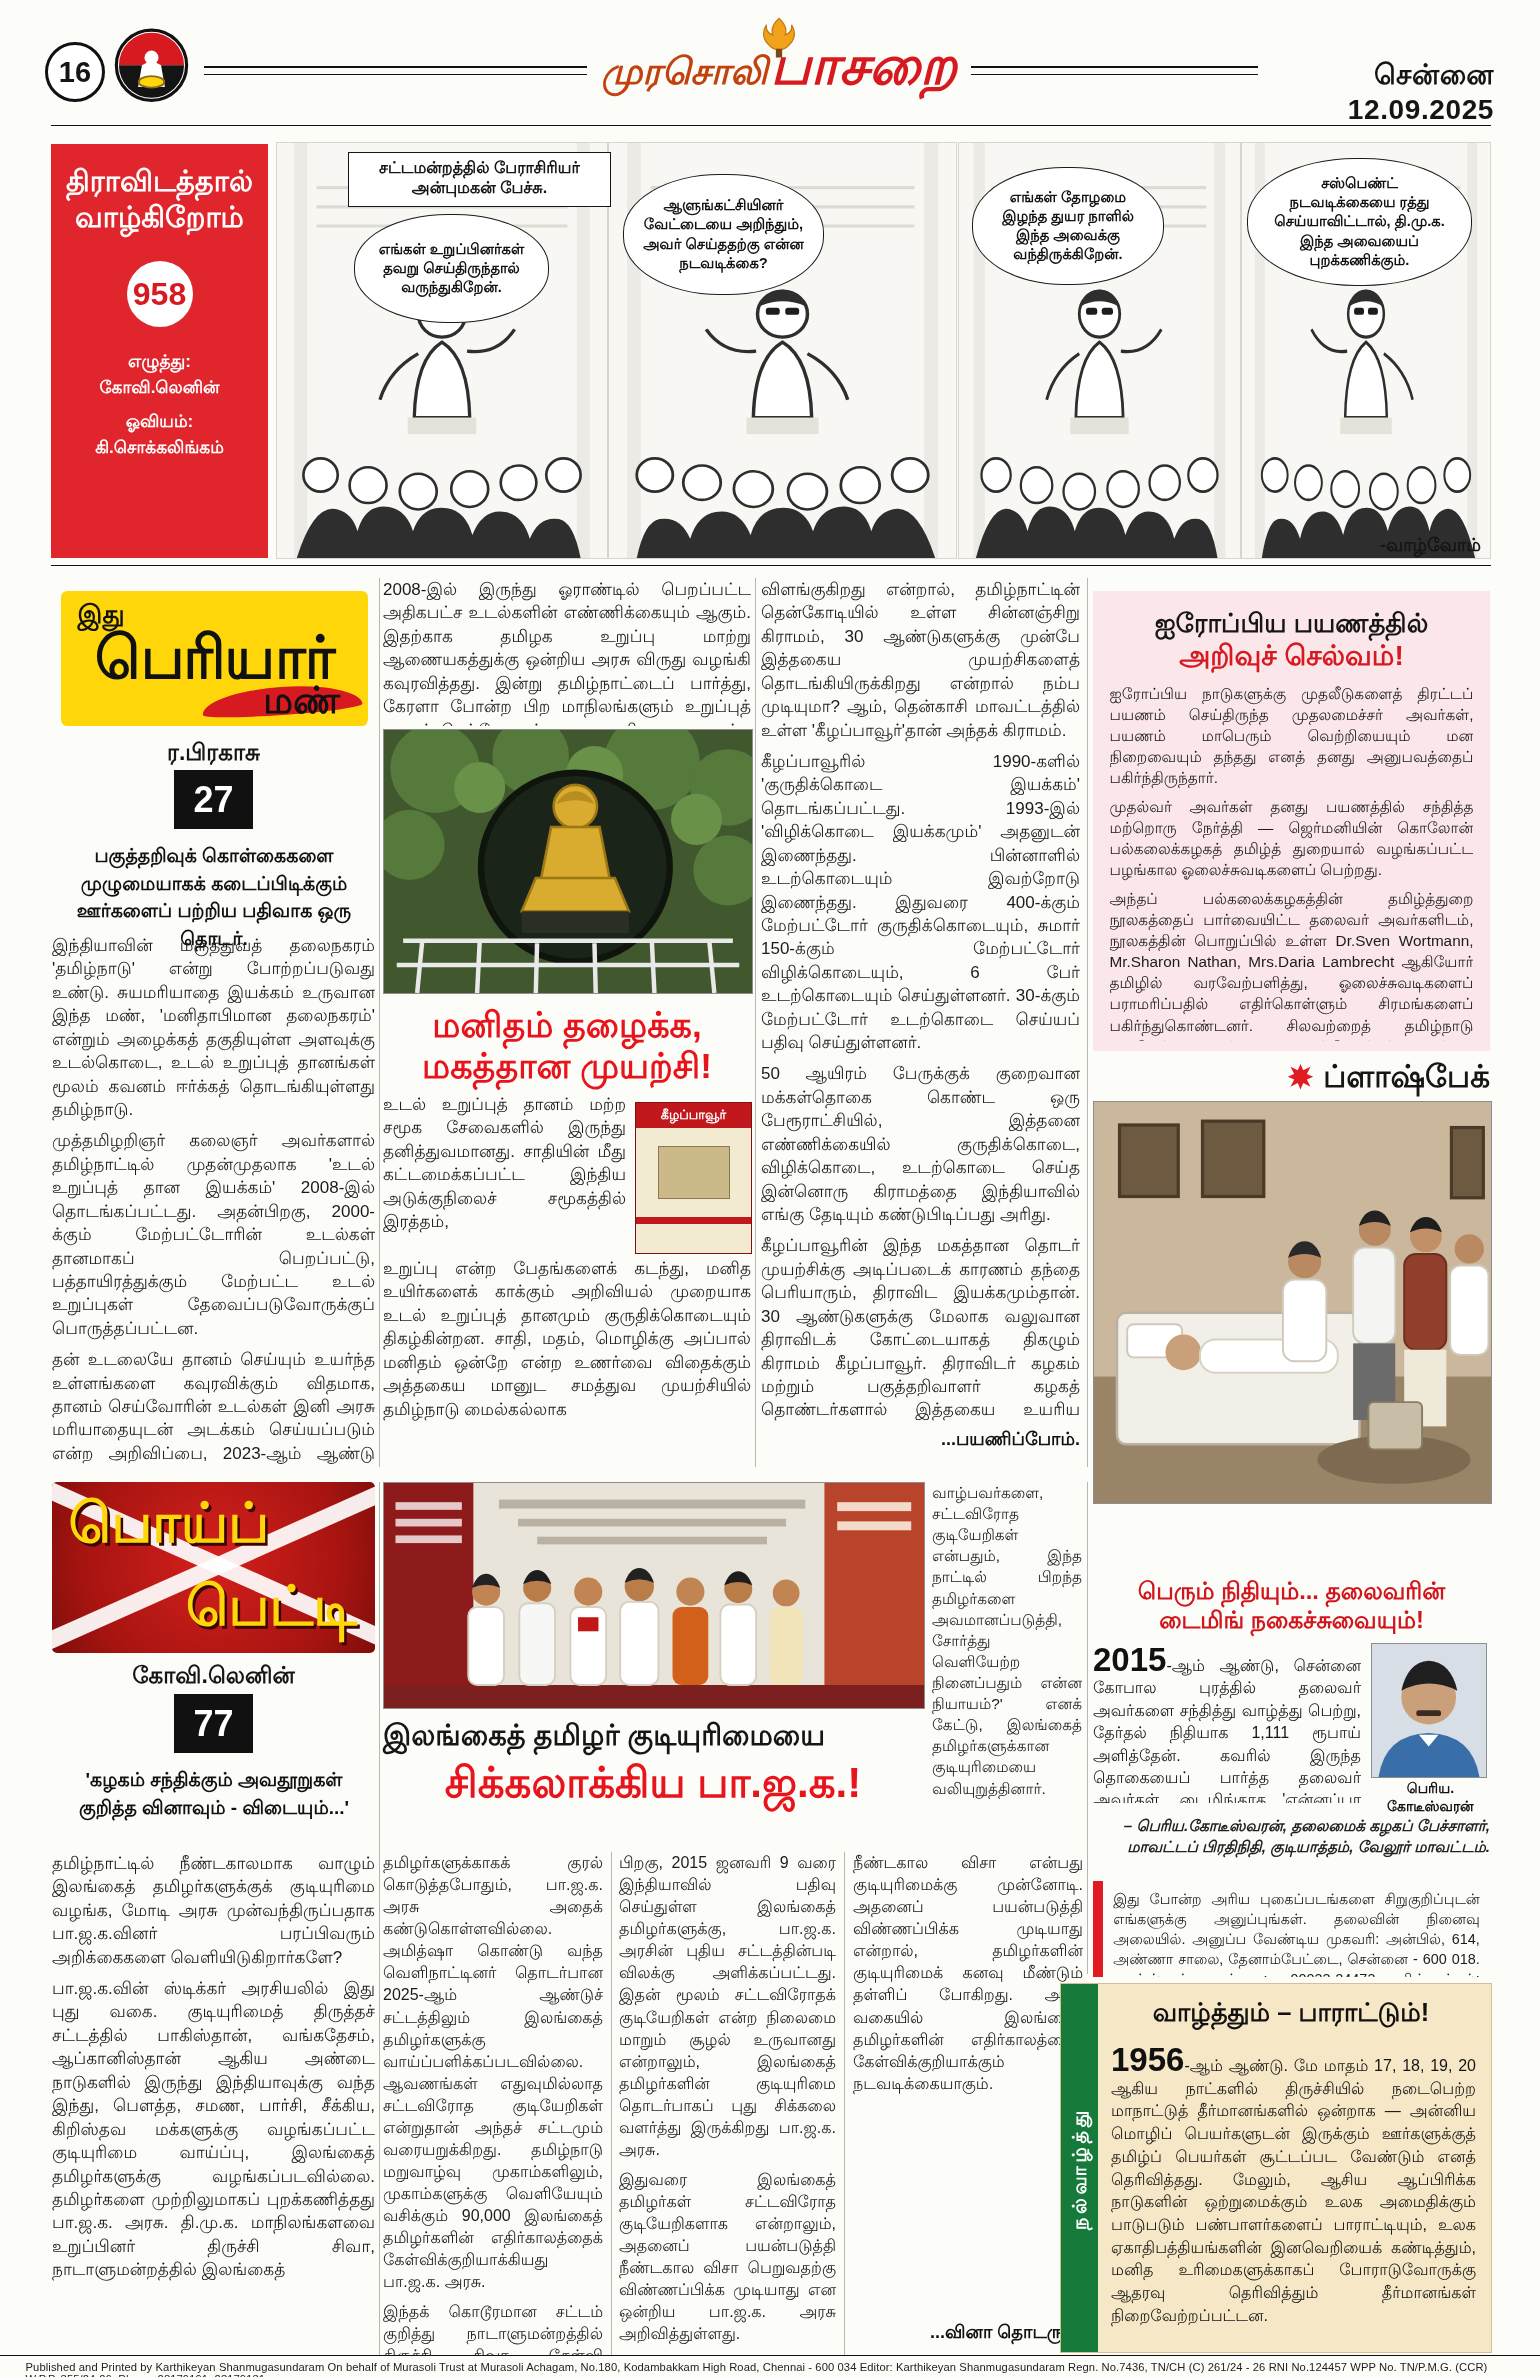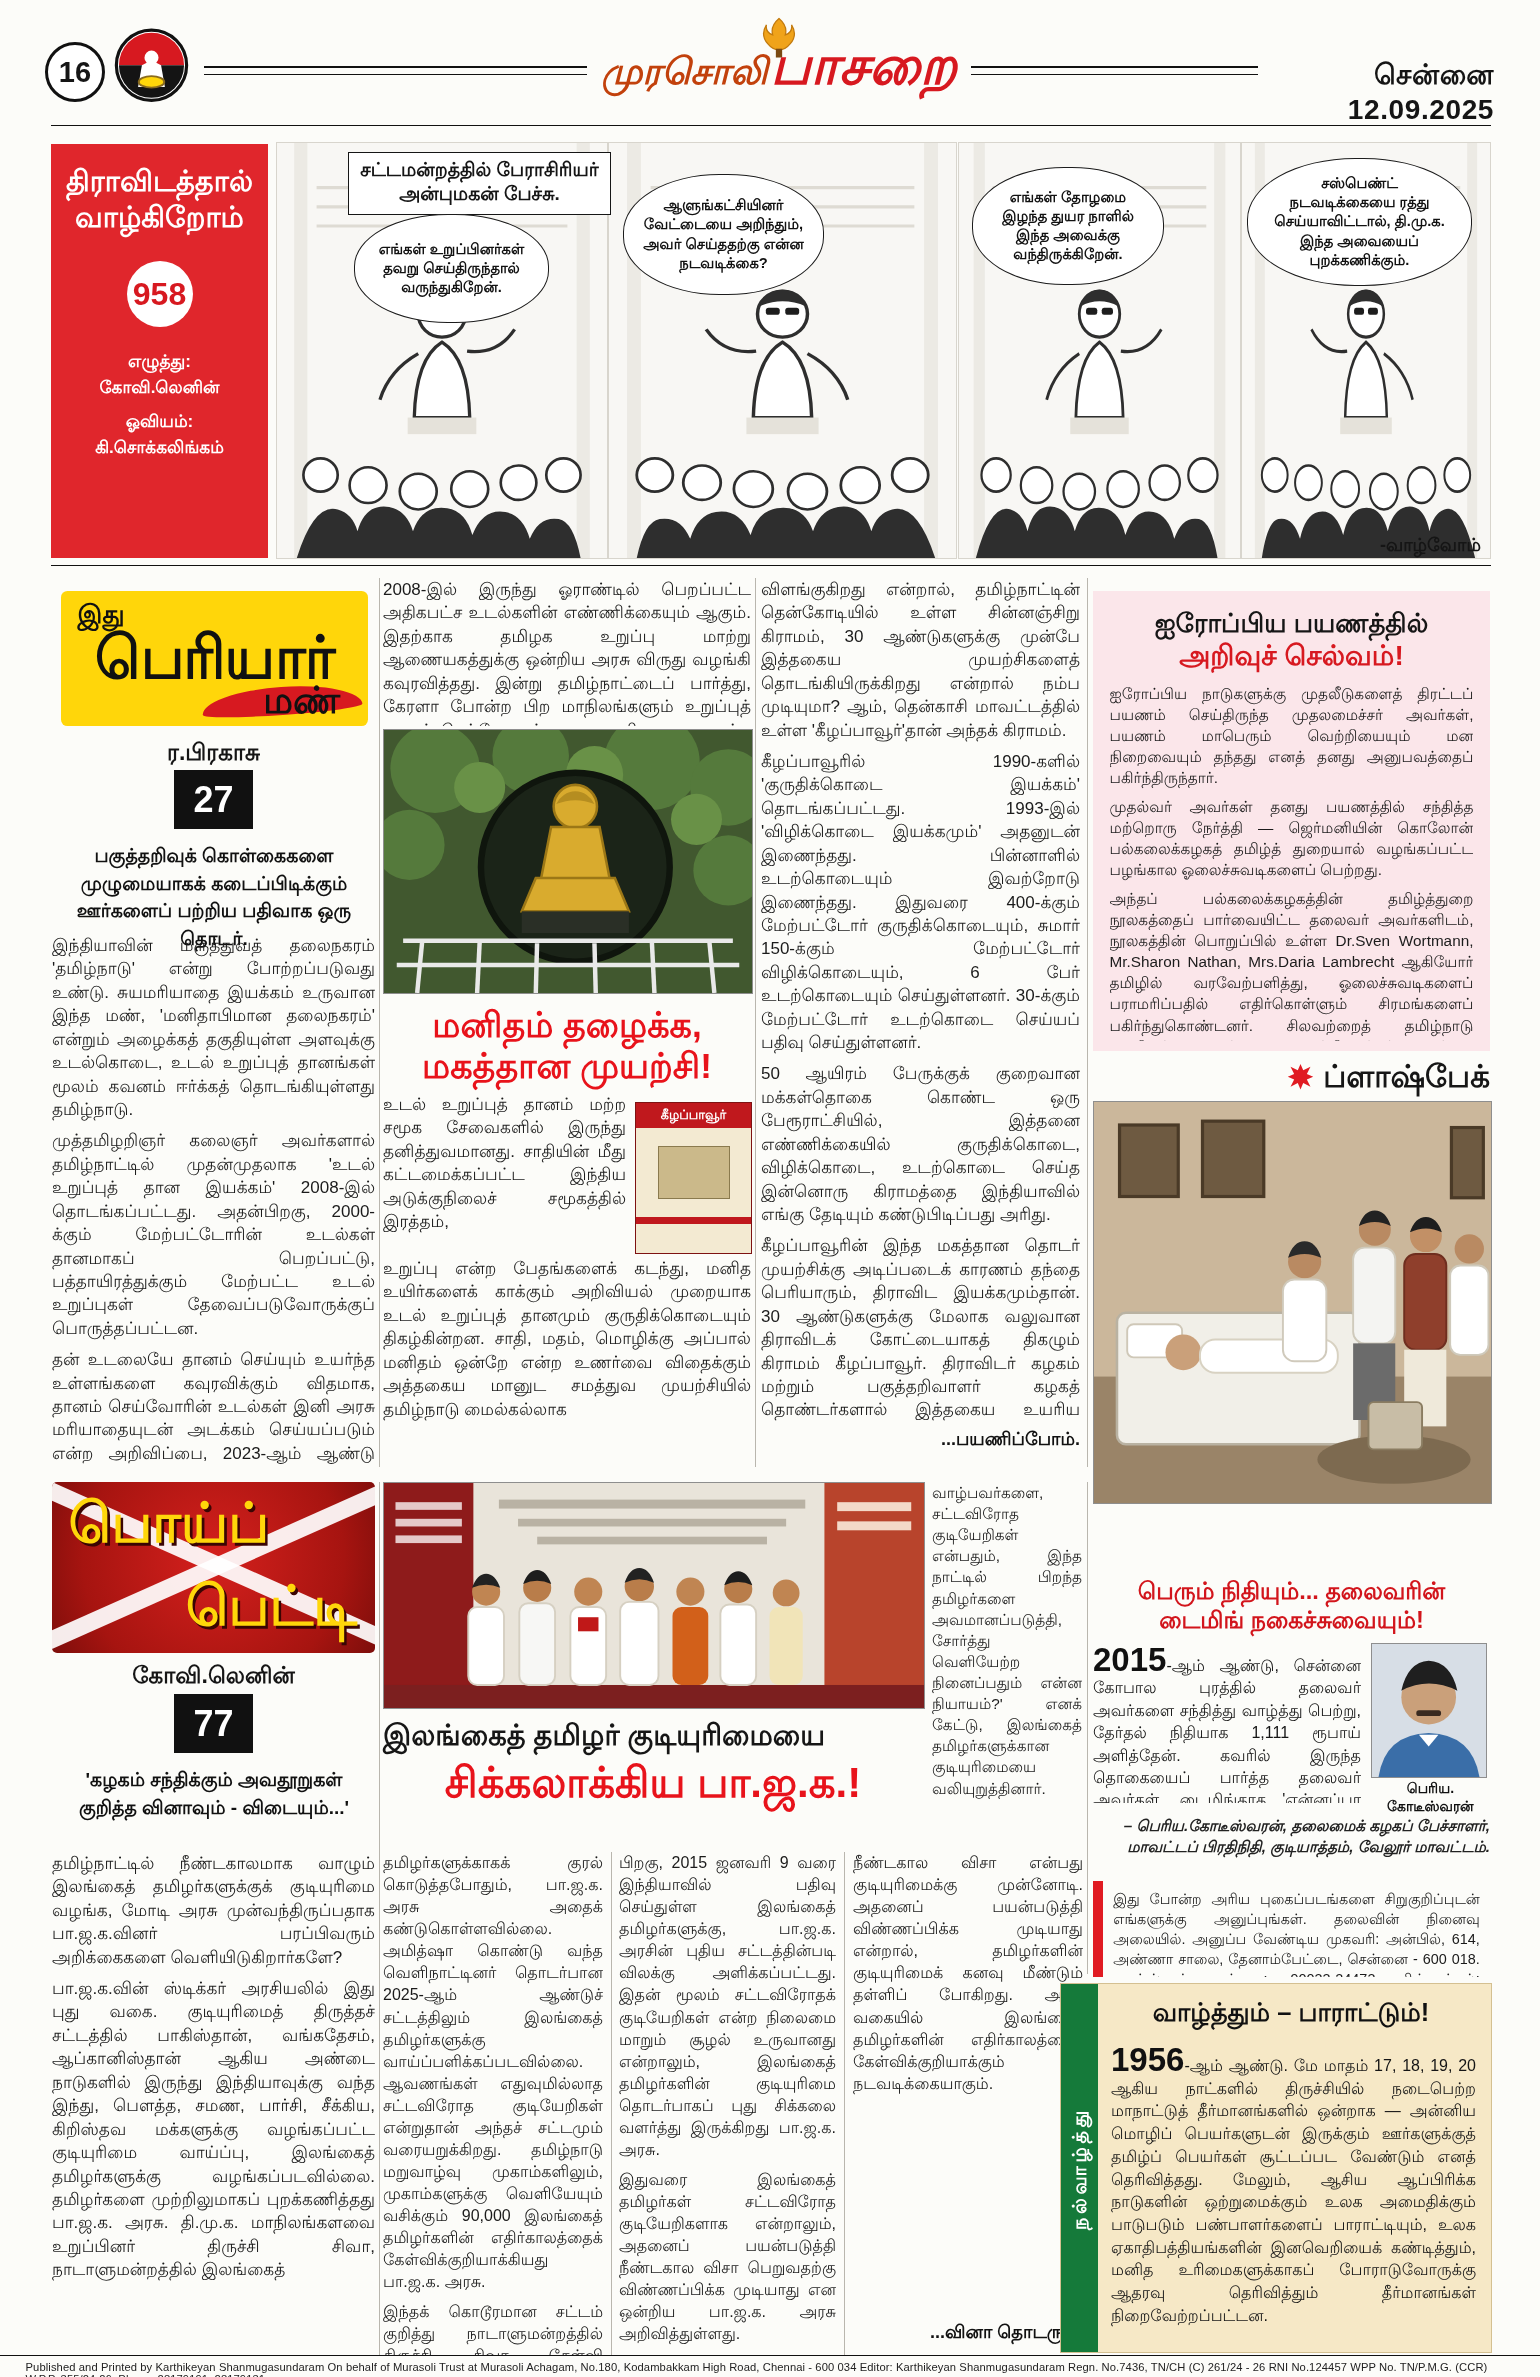--- a/index.html
+++ b/index.html
@@ -22,21 +22,21 @@
 
   
   .comic-redbox{left:51px;top:144px;width:217px;height:414px;background:#e0262c;color:#fff;text-align:center;padding:19px 10.2px;box-sizing:border-box;}
   .comic-redbox .series{font-size:29px;font-weight:900;line-height:1.25;}
   .comic-redbox .ep-circle{width:66px;height:66px;border-radius:50%;background:#fff;color:#d71920;
      font-size:32px;font-weight:900;display:flex;align-items:center;justify-content:center;margin:25.5px auto 22px;}
   .comic-redbox .credit{font-size:17px;font-weight:700;line-height:1.5;}
   .panel{position:absolute;top:142px;height:415px;background:#fbfaf7;border:0.6px solid #d8d5cd;overflow:hidden;}
   .panel svg{width:100%;height:100%;}
   .comic-caption{left:348px;top:152px;width:243px;background:#fff;border:1.9px solid #161616;padding:6.4px 9px;
-     font-size:19px;font-weight:800;text-align:center;z-index:4;}
+     font-size:16px;font-weight:800;text-align:center;z-index:4;}
   .bubble{position:absolute;background:#fff;border:1.9px solid #1c1c1c;border-radius:48%;display:flex;align-items:center;
      justify-content:center;text-align:center;padding:14px 19px;font-size:14.7px;font-weight:700;line-height:1.3;color:#111;z-index:4;box-sizing:border-box;}
   .comic-signoff{left:1347px;top:535px;width:134px;text-align:right;font-size:18px;font-weight:800;z-index:4;}
 
   
   .txt p{margin:0 0 7.7px;text-align:justify;line-height:1.38;color:#1b1b1b;}
   .t27 p{font-size:17px;}
   .t25 p{font-size:16px;}
   .t24 p{font-size:15.3px;}
   .clip{overflow:hidden;}

